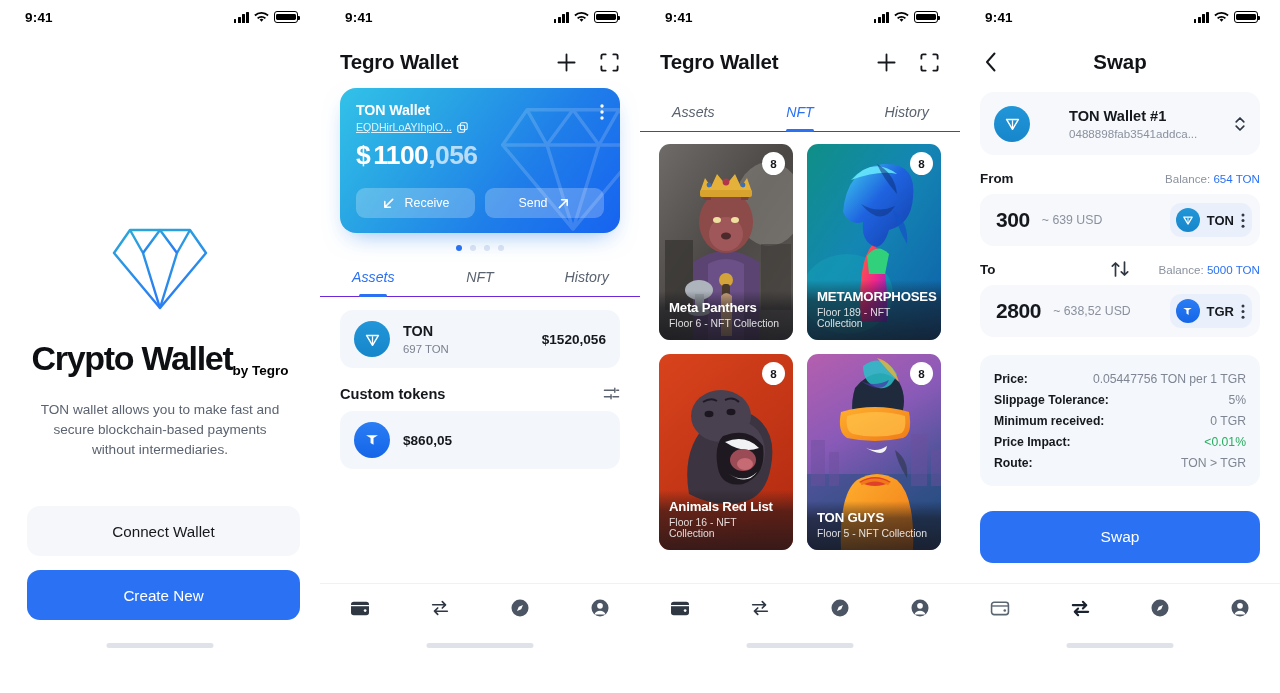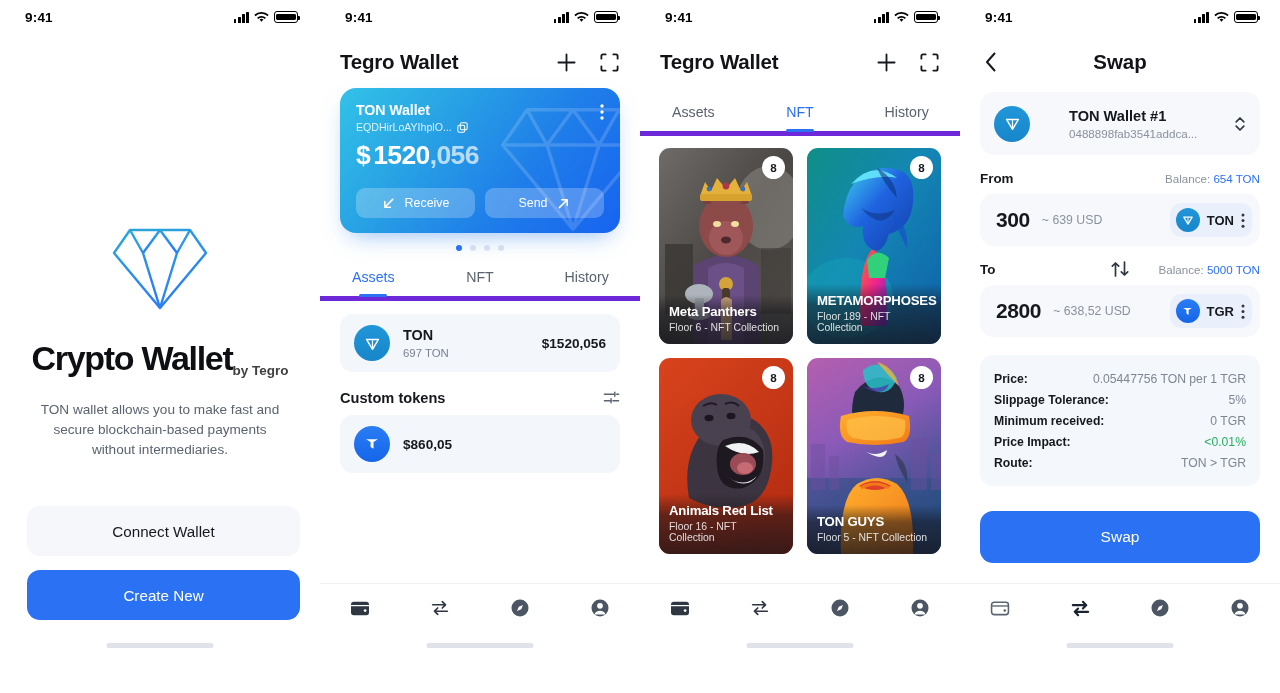--- a/index.html
+++ b/index.html
@@ -58,21 +58,21 @@
     font-size: 20.5px; font-weight: bold; color: #111317; pointer-events: none;
   }
 
   
   .s1-body {
     height: calc(693px - 34px); display: flex; flex-direction: column;
     align-items: center; justify-content: center; padding: 0 20px;
   }
   .logo-wrap { margin-top: -40px; }
   .brand { font-size: 34px; font-weight: 800; color: #0d0f12; letter-spacing: -1.3px; margin-top: 24px; }
-  .brand-sub { font-size: 13.5px; font-weight: bold; color: #404040; align-self: flex-end; margin-top: 1px; }
+  .brand-sub { font-size: 13.5px; font-weight: bold; color: #000000; align-self: flex-end; margin-top: 1px; }
   .brand-block { display: flex; flex-direction: column; align-items: center; }
   .brand-row { display:flex; }
   .tagline {
     margin-top: 22px; text-align: center; font-size: 13.6px; line-height: 20px;
     color: #5b6370; max-width: 256px;
   }
   .s1-buttons { position: absolute; left: 27px; right: 20px; bottom: 36px; }
   .btn {
     height: 50px; border-radius: 13px; display: flex; align-items: center;
     justify-content: center; font-size: 15.2px; width: 100%; border: none; cursor: pointer;
@@ -90,37 +90,37 @@
   .wallet-card {
     position: relative; border-radius: 16px; height: 145px; padding: 14px 16px 14px 16px;
     background: linear-gradient(128deg, #32c2e8 0%, #29a6e4 28%, #1f7ee9 64%, #1763f0 100%);
     overflow: hidden; color: #fff;
     box-shadow: 0 10px 24px -10px rgba(32,120,230,.55);
   }
   .wallet-card .deco {
     position: absolute; right: -28px; top: 14px; opacity: .16;
   }
   .wc-name { font-size: 14.2px; font-weight: bold; letter-spacing: -.1px; }
-  .wc-addr { font-size: 10.6px; color: rgba(255,255,255,.84); display: flex; align-items: center; gap: 5px; margin-top: 3px; }
+  .wc-addr { font-size: 10.6px; color: rgba(255,255,255,.84); display: flex; align-items: center; gap: 5px; margin-top: 3px; text-decoration: underline; }
   .wc-amount { font-size: 26.5px; font-weight: bold; margin-top: 7px; letter-spacing: -.6px; }
   .wc-amount .cents { color: rgba(255,255,255,.68); }
   .wc-amount .cur { margin-right: 3px; }
   .wc-actions { display: flex; gap: 10px; margin-top: 17px; }
   .wc-btn {
     flex: 1; height: 30px; border-radius: 9px; background: rgba(255,255,255,.24);
     display: flex; align-items: center; justify-content: center; gap: 10px;
     font-size: 12.4px; color: #fff; border: none; cursor: pointer;
   }
   .dots { display: flex; justify-content: center; gap: 8px; margin-top: 12px; }
   .dots span { width: 6px; height: 6px; border-radius: 50%; background: #dfe6f3; display:block; }
   .dots span.on { background: #2a71f4; }
 
   
   .tabs {
-    display: flex; border-bottom: 5px solid #6d28d9; margin-top: 10px;
+    display: flex; border-bottom: 1px solid #6d28d9; margin-top: 10px; font-style: italic;
   }
   .tab {
     flex: 1; text-align: center; font-size: 14.2px; color: #5b6370;
     padding: 8px 0 11px 0; position: relative; cursor: pointer;
   }
   .tab.active { color: #2a71f4; }
   .tab.active::after {
     content: ""; position: absolute; bottom: -1px; left: 50%; transform: translateX(-50%);
     width: 28px; height: 3px; background: #2a71f4; border-radius: 2px;
   }
@@ -340,21 +340,21 @@
         </svg>
         <div class="wc-name">TON Wallet</div>
         <div class="wc-addr">
           <span>EQDHirLoAYIhplO...</span>
           <svg width="11" height="11" viewBox="0 0 12 12">
             <rect x="3.6" y="0.9" width="7.5" height="7.5" rx="1.6" fill="none" stroke="#fff" stroke-width="1.1"></rect>
             <rect x="0.9" y="3.6" width="7.5" height="7.5" rx="1.6" fill="none" stroke="#fff" stroke-width="1.1"></rect>
           </svg>
         </div>
         <div class="wc-amount">
-          <span class="cur">$</span><span>1520</span><span class="cents">,056</span>
+          <span class="cur">$</span><span>1100</span><span class="cents">,056</span>
         </div>
         <div class="wc-actions">
           <button class="wc-btn">
             <svg width="13" height="13" viewBox="0 0 14 14">
               <path d="M11.5 2.5L3 11m0 0h6m-6 0V5" stroke="#fff" stroke-width="1.7" fill="none" stroke-linecap="round" stroke-linejoin="round"></path>
             </svg>
             <span>Receive</span>
           </button>
           <button class="wc-btn">
             <span>Send</span>

